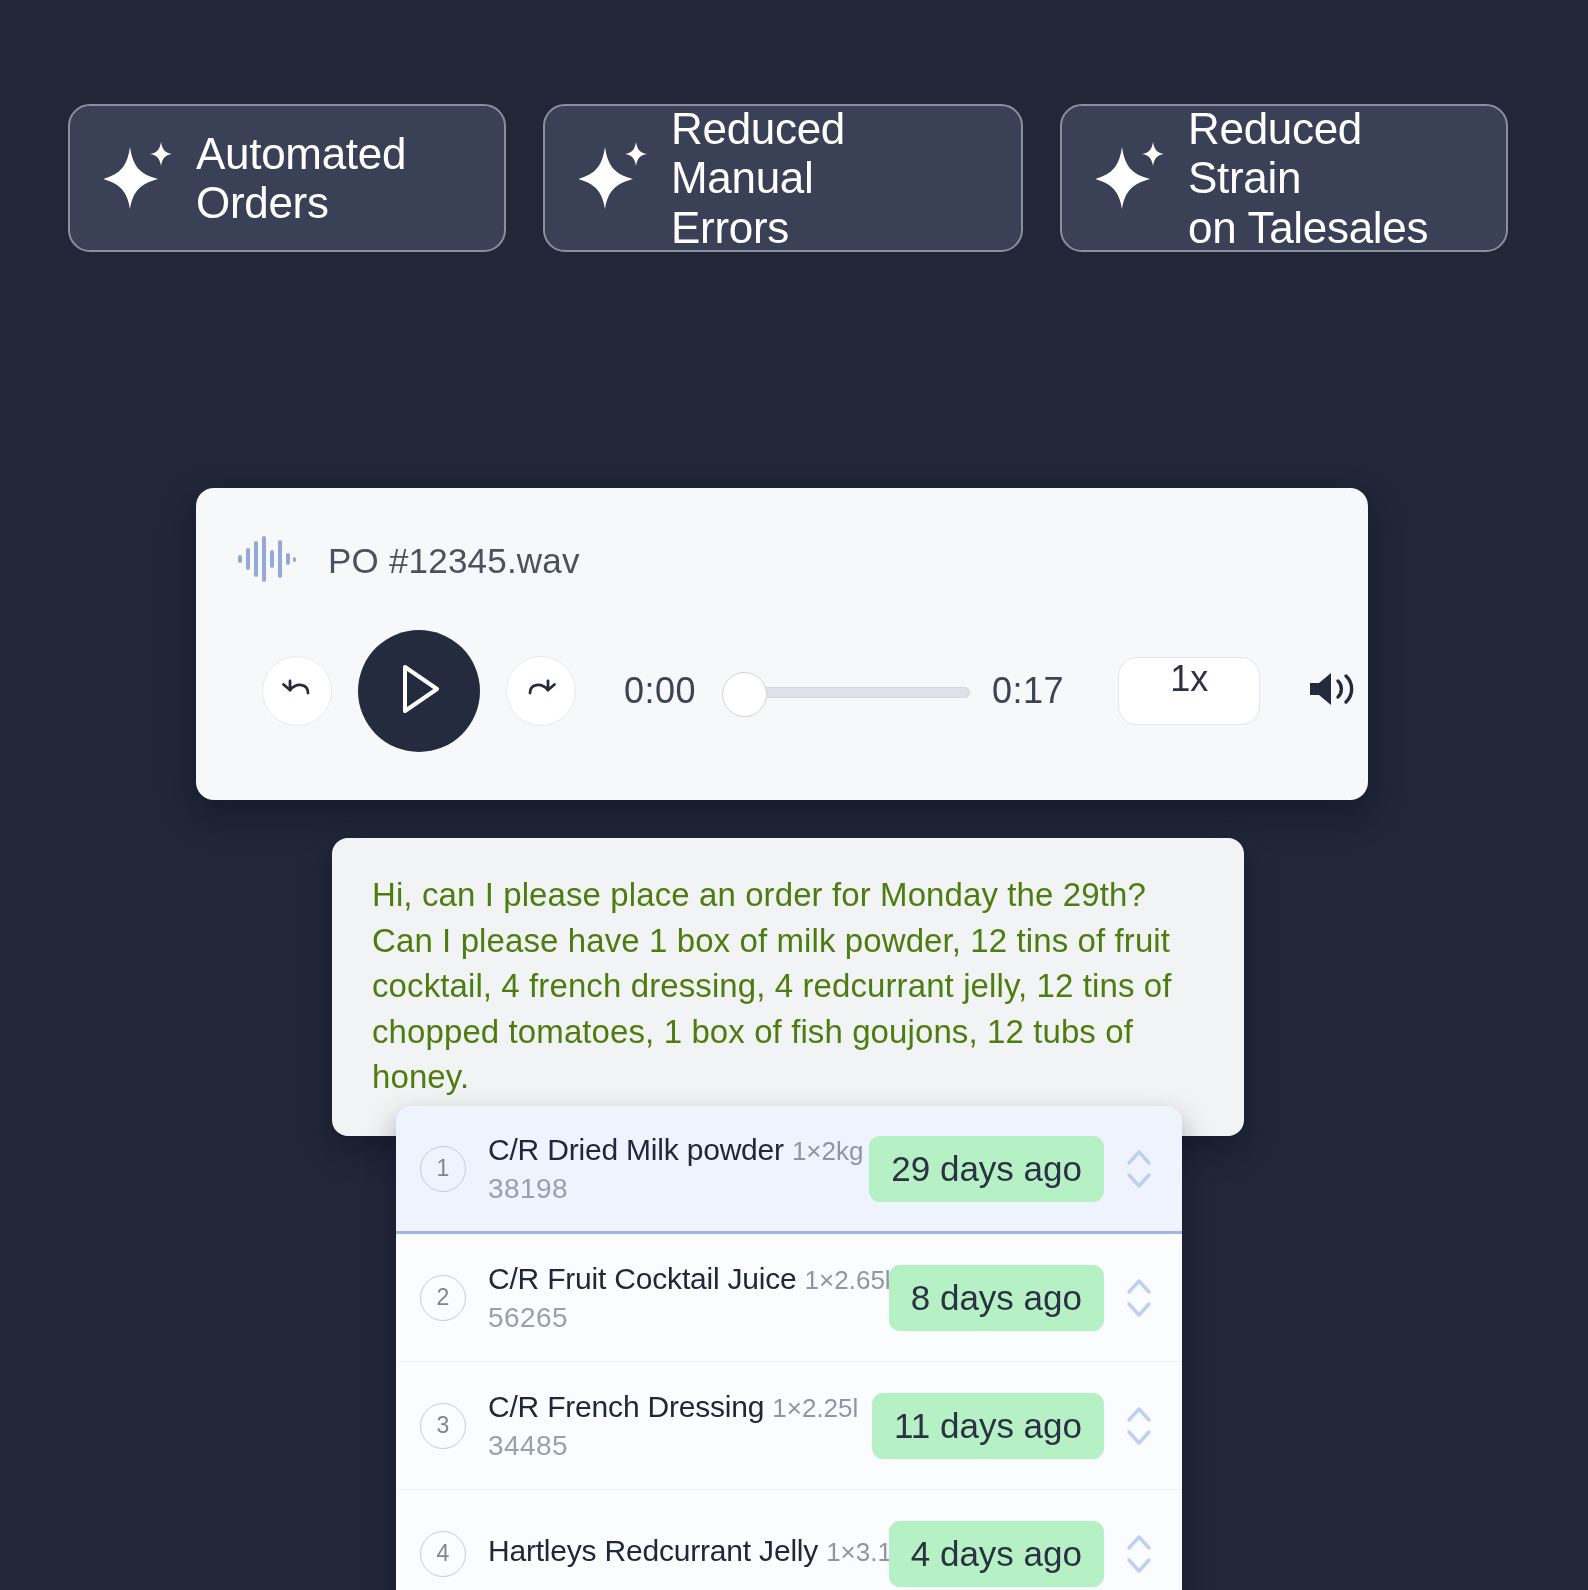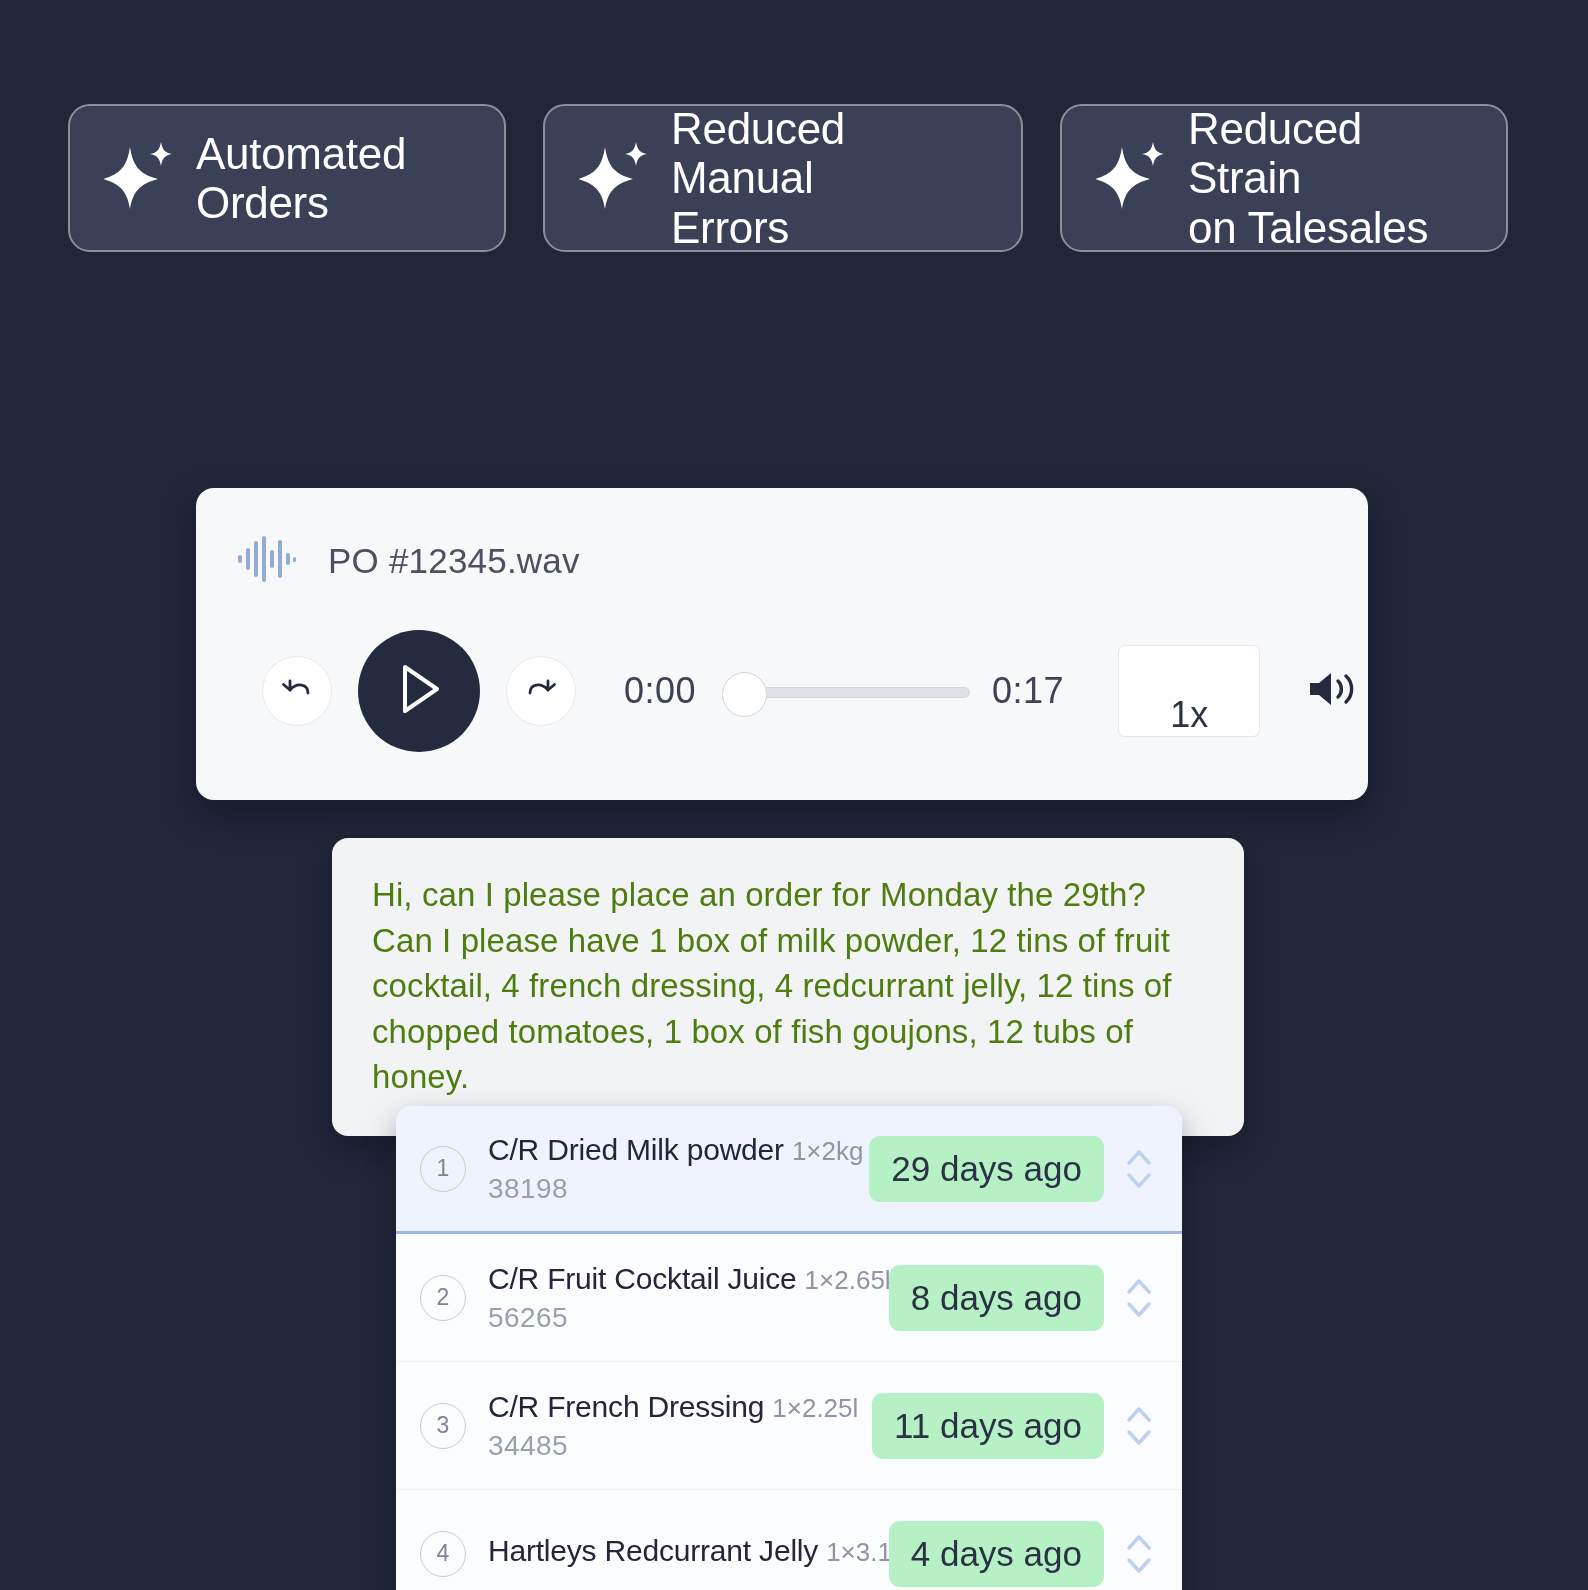--- a/index.html
+++ b/index.html
@@ -99,23 +99,23 @@
     position:absolute;left:30px;right:0;top:23px;height:11px;
     background:#dfe1e6;border-radius:6px;
     border:1px solid #d3d6dd;
   }
   .slider-thumb{
     position:absolute;left:0;top:8px;
     width:45px;height:45px;border-radius:50%;
     background:#fff;border:1px solid #cfd3dc;
   }
   .speed{
-    width:142px;height:92px;border-radius:7px;
+    width:142px;height:68px;border-radius:19px;
     background:#fff;border:1px solid #e3e6ec;
-    display:flex;align-items:flex-end;justify-content:center;
+    display:flex;align-items:flex-start;justify-content:center;
     font-size:36px;color:#2c3344;cursor:pointer;
     margin-left:54px;flex:0 0 auto;
   }
   .vol{
     margin-left:46px;flex:0 0 auto;cursor:pointer;
     display:flex;align-items:center;
   }
 
   
   .bubble{

